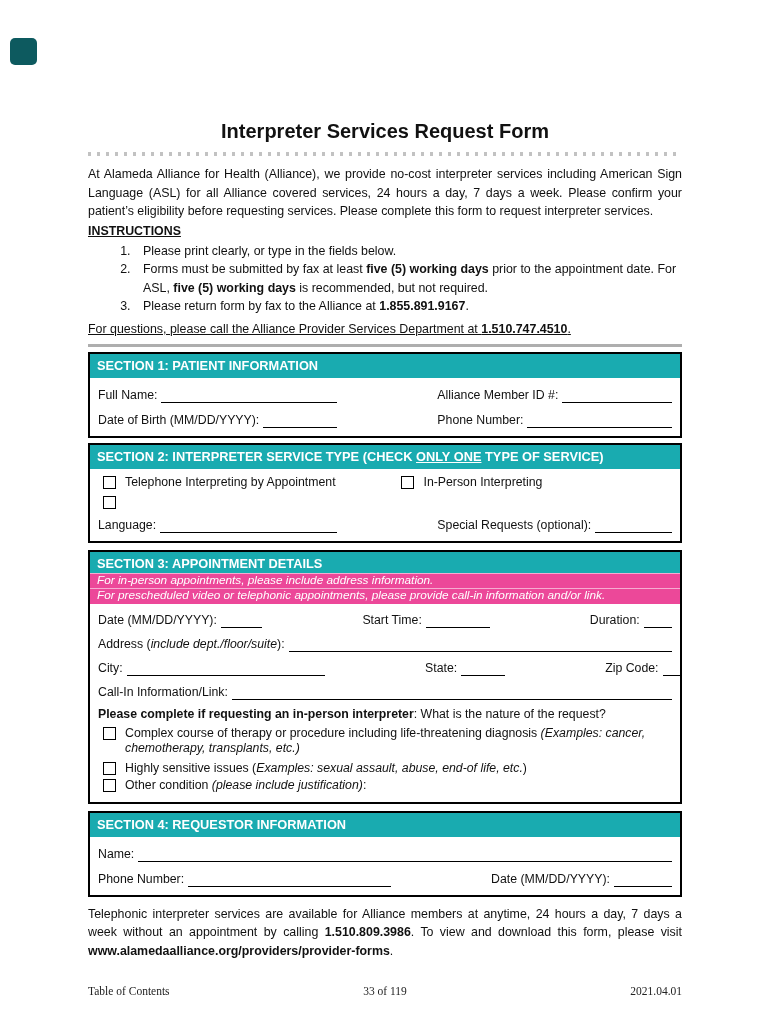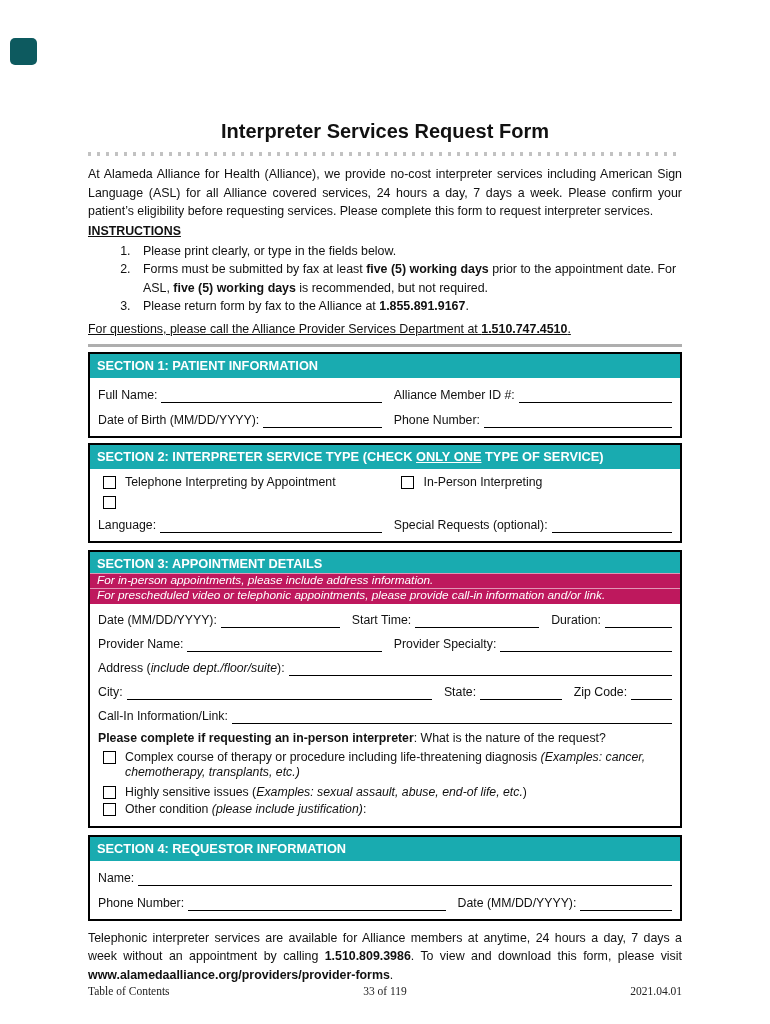--- a/index.html
+++ b/index.html
@@ -13,24 +13,24 @@
         background:repeating-linear-gradient(90deg,#c2c2c2 0 3.5px,transparent 3.5px 9px);}
   .intro{font-size:12.4px;line-height:18.5px;text-align:justify;margin:9px 0 0 0;}
   .instr-h{display:inline-block;font-size:12.4px;font-weight:bold;text-decoration:underline;}
   ol.instr-list{margin:3px 0 0 0;padding-left:46px;font-size:12.4px;line-height:18.5px;}
   ol.instr-list li{padding-left:9px;}
   .questions{font-size:12.4px;line-height:16px;margin:5px 0 0 0;text-decoration:underline;}
   .divider{height:3px;background:#aeaeae;margin-top:7px;}
   .sect{border:2px solid #000;margin-top:5px;}
   .sect-h{background:#19abb0;color:#fff;font-weight:bold;font-size:12.8px;
         padding:4px 7px 5px 7px;line-height:15px;}
-  .sect-sub{background:#be185d;color:#fff;font-style:italic;font-size:11.8px;
+  .sect-sub{background:#ec4899;color:#fff;font-style:italic;font-size:11.8px;
         padding:0 7px 2px 7px;line-height:12.5px;border-top:1px solid rgba(255,255,255,.55);}
   .sect-body{padding:0 8px 8px 8px;}
-  .frow{display:flex;align-items:flex-end;margin-top:10px;font-size:12.3px;line-height:15px;}
+  .frow{display:flex;align-items:flex-end;margin-top:10px;font-size:12.3px;line-height:15px;gap:44px;}
   .cell{display:flex;align-items:flex-end;min-width:0;}
   .lbl{white-space:nowrap;padding-right:4px;}
   .line{flex:1;border-bottom:1px solid #000;height:13px;min-width:18px;}
   .gap{width:12px;flex:none;}
   .cb-row{display:flex;align-items:flex-start;margin-top:6px;font-size:12.3px;line-height:15px;}
   .cb{width:11px;height:11px;border:1.5px solid #000;margin:1px 9px 0 5px;flex:none;background:#fff;}
   .cb-grid{display:grid;grid-template-columns:52% 48%;}
   .prompt-row{margin-top:7px;font-size:12.3px;line-height:15px;}
   .reason{margin-top:4px;line-height:15.5px;}
   .footer-note{font-size:12.4px;line-height:18.5px;text-align:justify;margin:8px 0 0 0;}
@@ -143,31 +143,20 @@
             <span class="lbl">Start Time:</span>
             <span class="line"></span>
           </div>
             <div class="gap"></div>
           <div class="cell" style="flex:1">
             <span class="lbl">Duration:</span>
             <span class="line"></span>
           </div>
         </div>
         <div class="frow" style="margin-top:9px">
-          <div class="cell" style="flex:1.02">
-            <span class="lbl">Provider Name:</span>
-            <span class="line"></span>
-          </div>
-            <div class="gap"></div>
-          <div class="cell" style="flex:1">
-            <span class="lbl">Provider Specialty:</span>
-            <span class="line"></span>
-          </div>
-        </div>
-        <div class="frow" style="margin-top:9px">
           <div class="cell" style="flex:1">
             <span class="lbl"><span>Address (</span><span class="i">include dept./floor/suite</span><span>):</span></span>
             <span class="line"></span>
           </div>
         </div>
         <div class="frow" style="margin-top:9px">
           <div class="cell" style="flex:3.4">
             <span class="lbl">City:</span>
             <span class="line"></span>
           </div>

